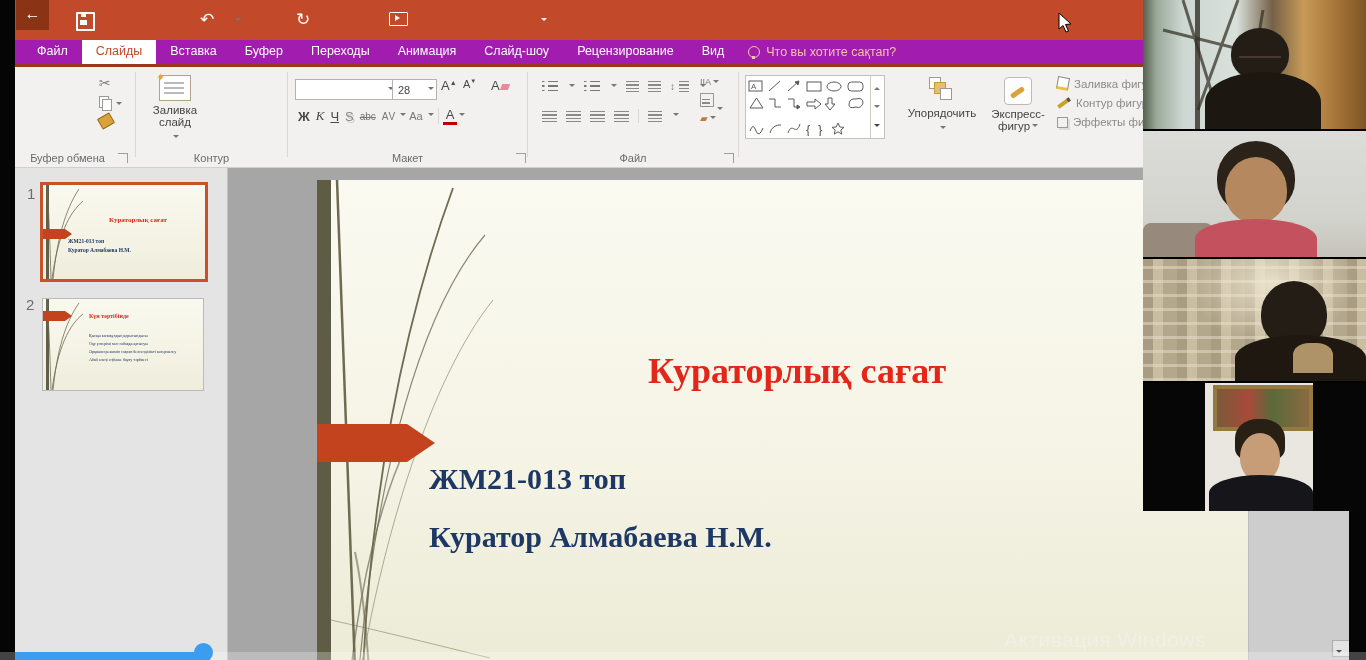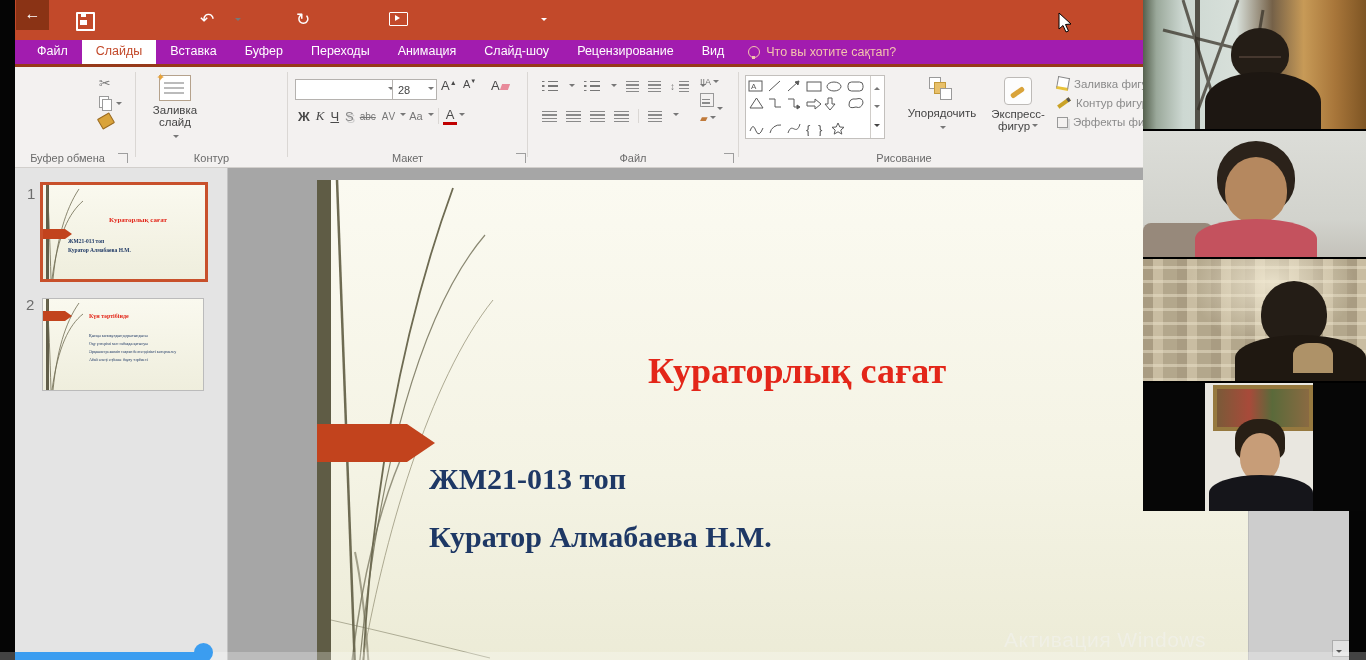--- a/index.html
+++ b/index.html
@@ -253,21 +253,20 @@
         </div>
         <div style="display:flex;gap:5px;align-items:center;">
           <span style="width:11px;height:4px;background:#c9a227;transform:rotate(-35deg);border-right:3px solid #555;"></span>
           <span class="btn-lab" style="color:#8a8a8a;">Контур фигуры</span>
         </div>
         <div style="display:flex;gap:5px;align-items:center;">
           <span style="width:9px;height:9px;border:1px solid #999;box-shadow:2px 2px 0 #ddd;"></span>
           <span class="btn-lab" style="color:#8a8a8a;">Эффекты фигур</span>
         </div>
       </div>
-      <div class="glabel" style="width:330px;">Рисование</div>
     </div>
   </div>
 
   <div class="abs" id="workspace">
     <div class="abs" id="thumb-panel">
       <div class="abs thumb-num" style="left:12px;top:17px;">1</div>
       <div class="abs thumb" style="left:25px;top:14px;width:162px;height:94px;border:3px solid #c8502b;">
         <div class="t-olive"></div>
         <svg class="abs" style="left:0;top:0;" width="40" height="94" viewBox="0 0 40 94">
             <path d="M8,94 C7,60 6,30 4,0 M10,94 C14,55 22,25 36,4 M9,94 C15,50 26,28 40,16" stroke="#6e6b52" fill="none" stroke-width="0.8"></path>

